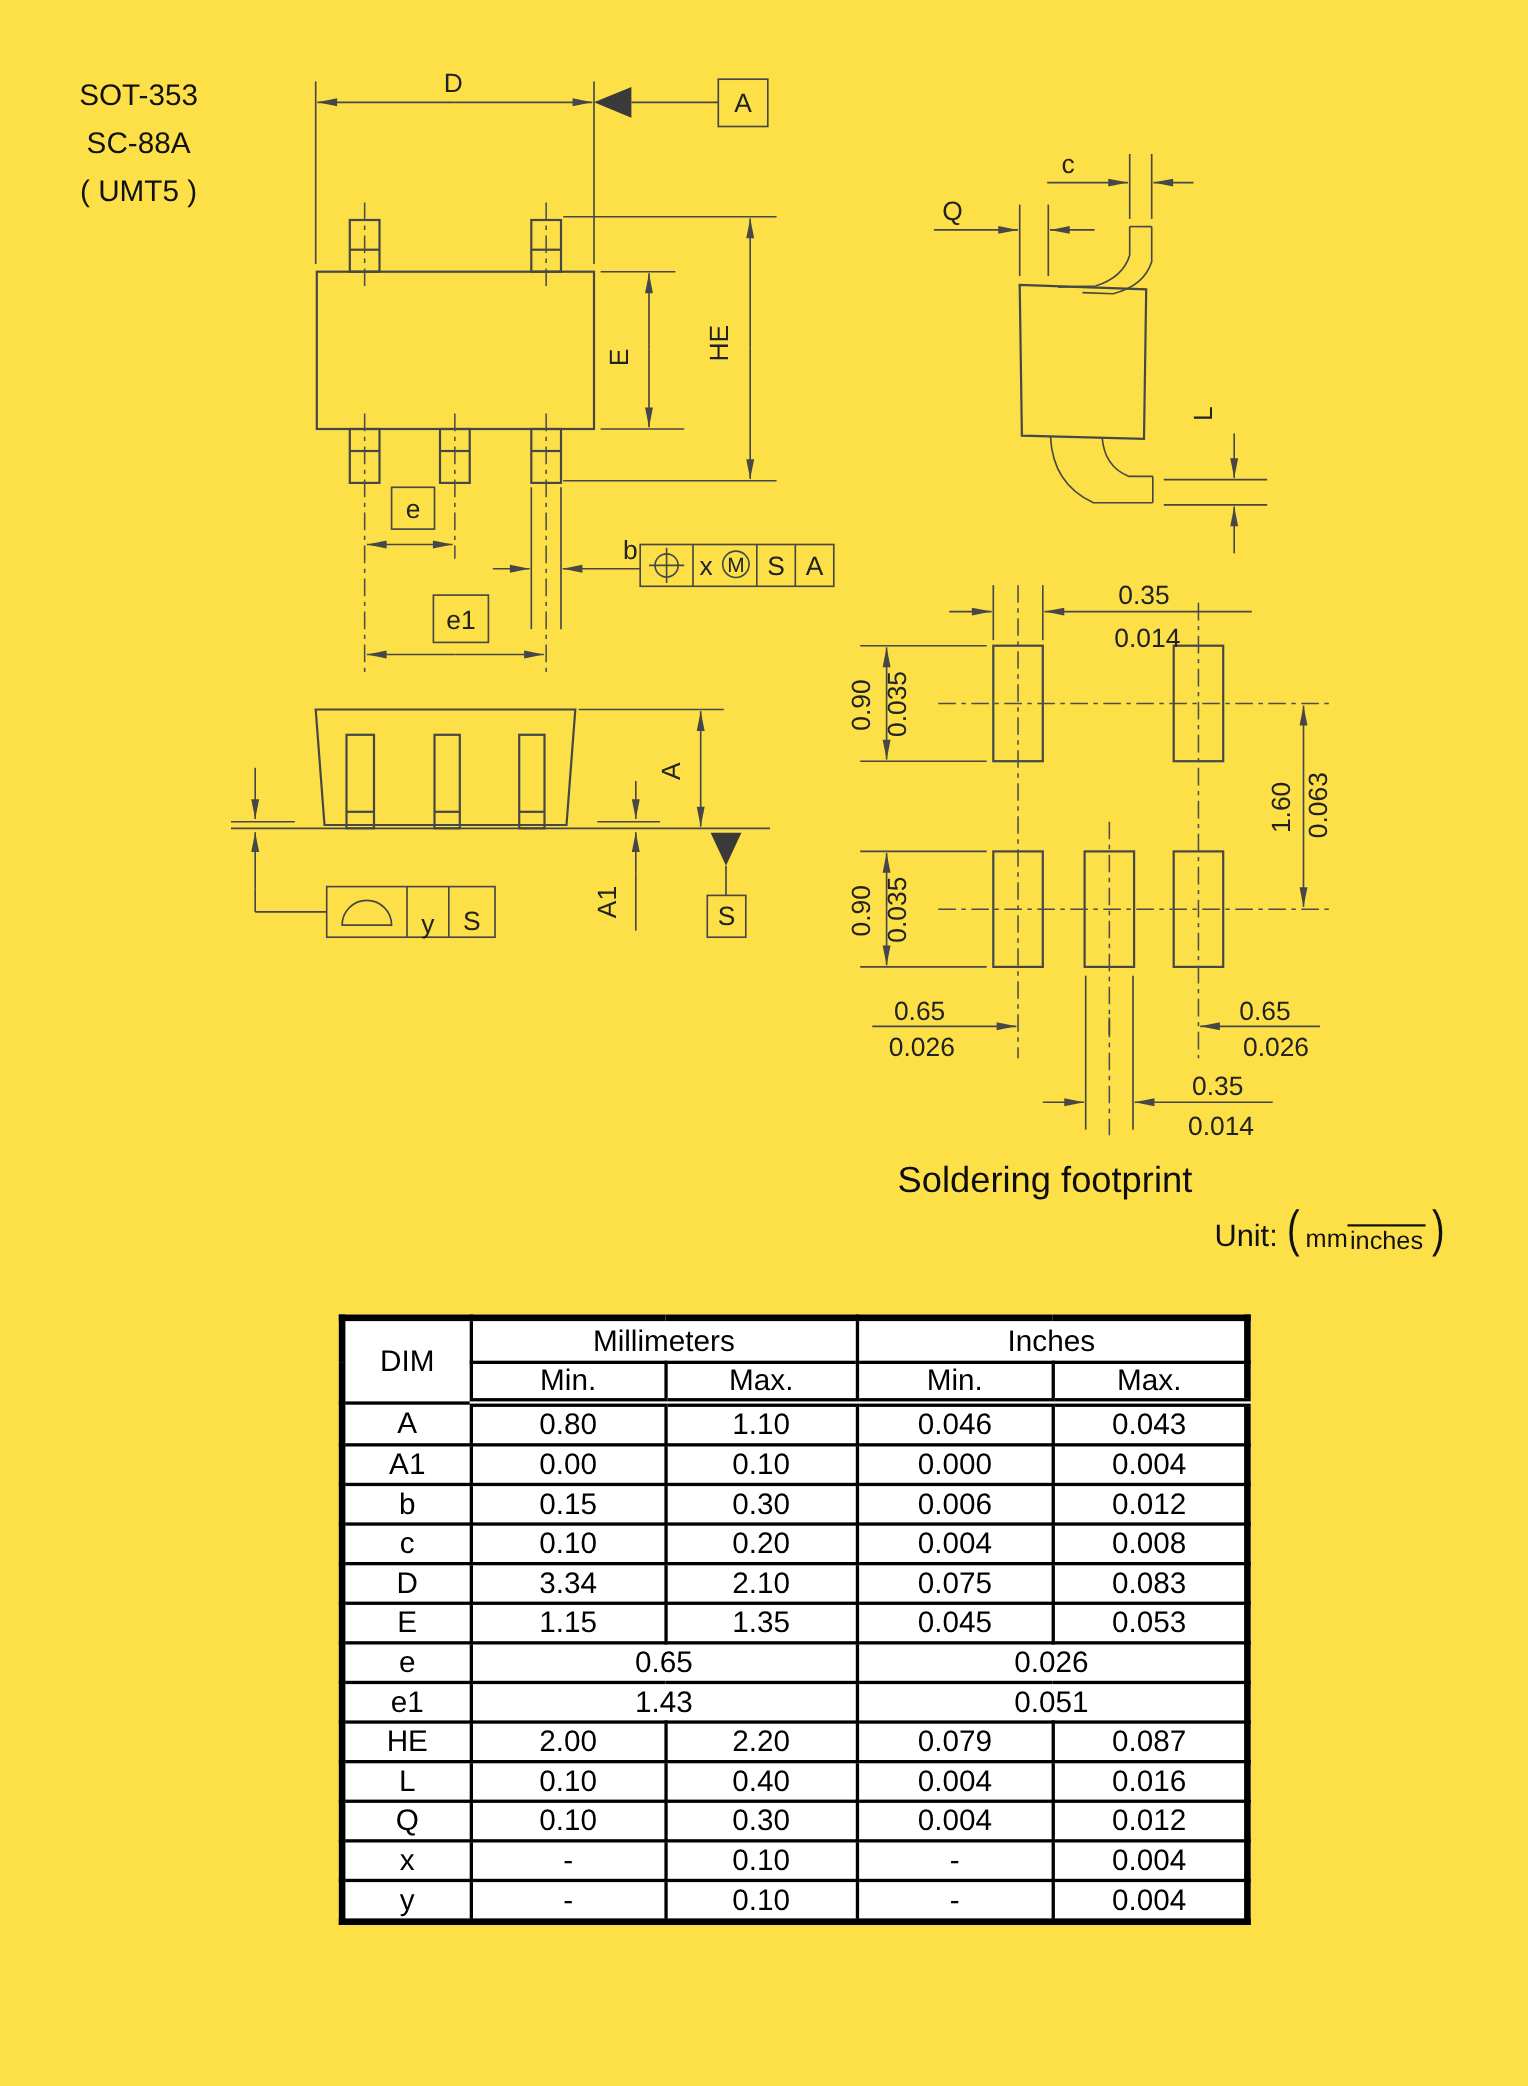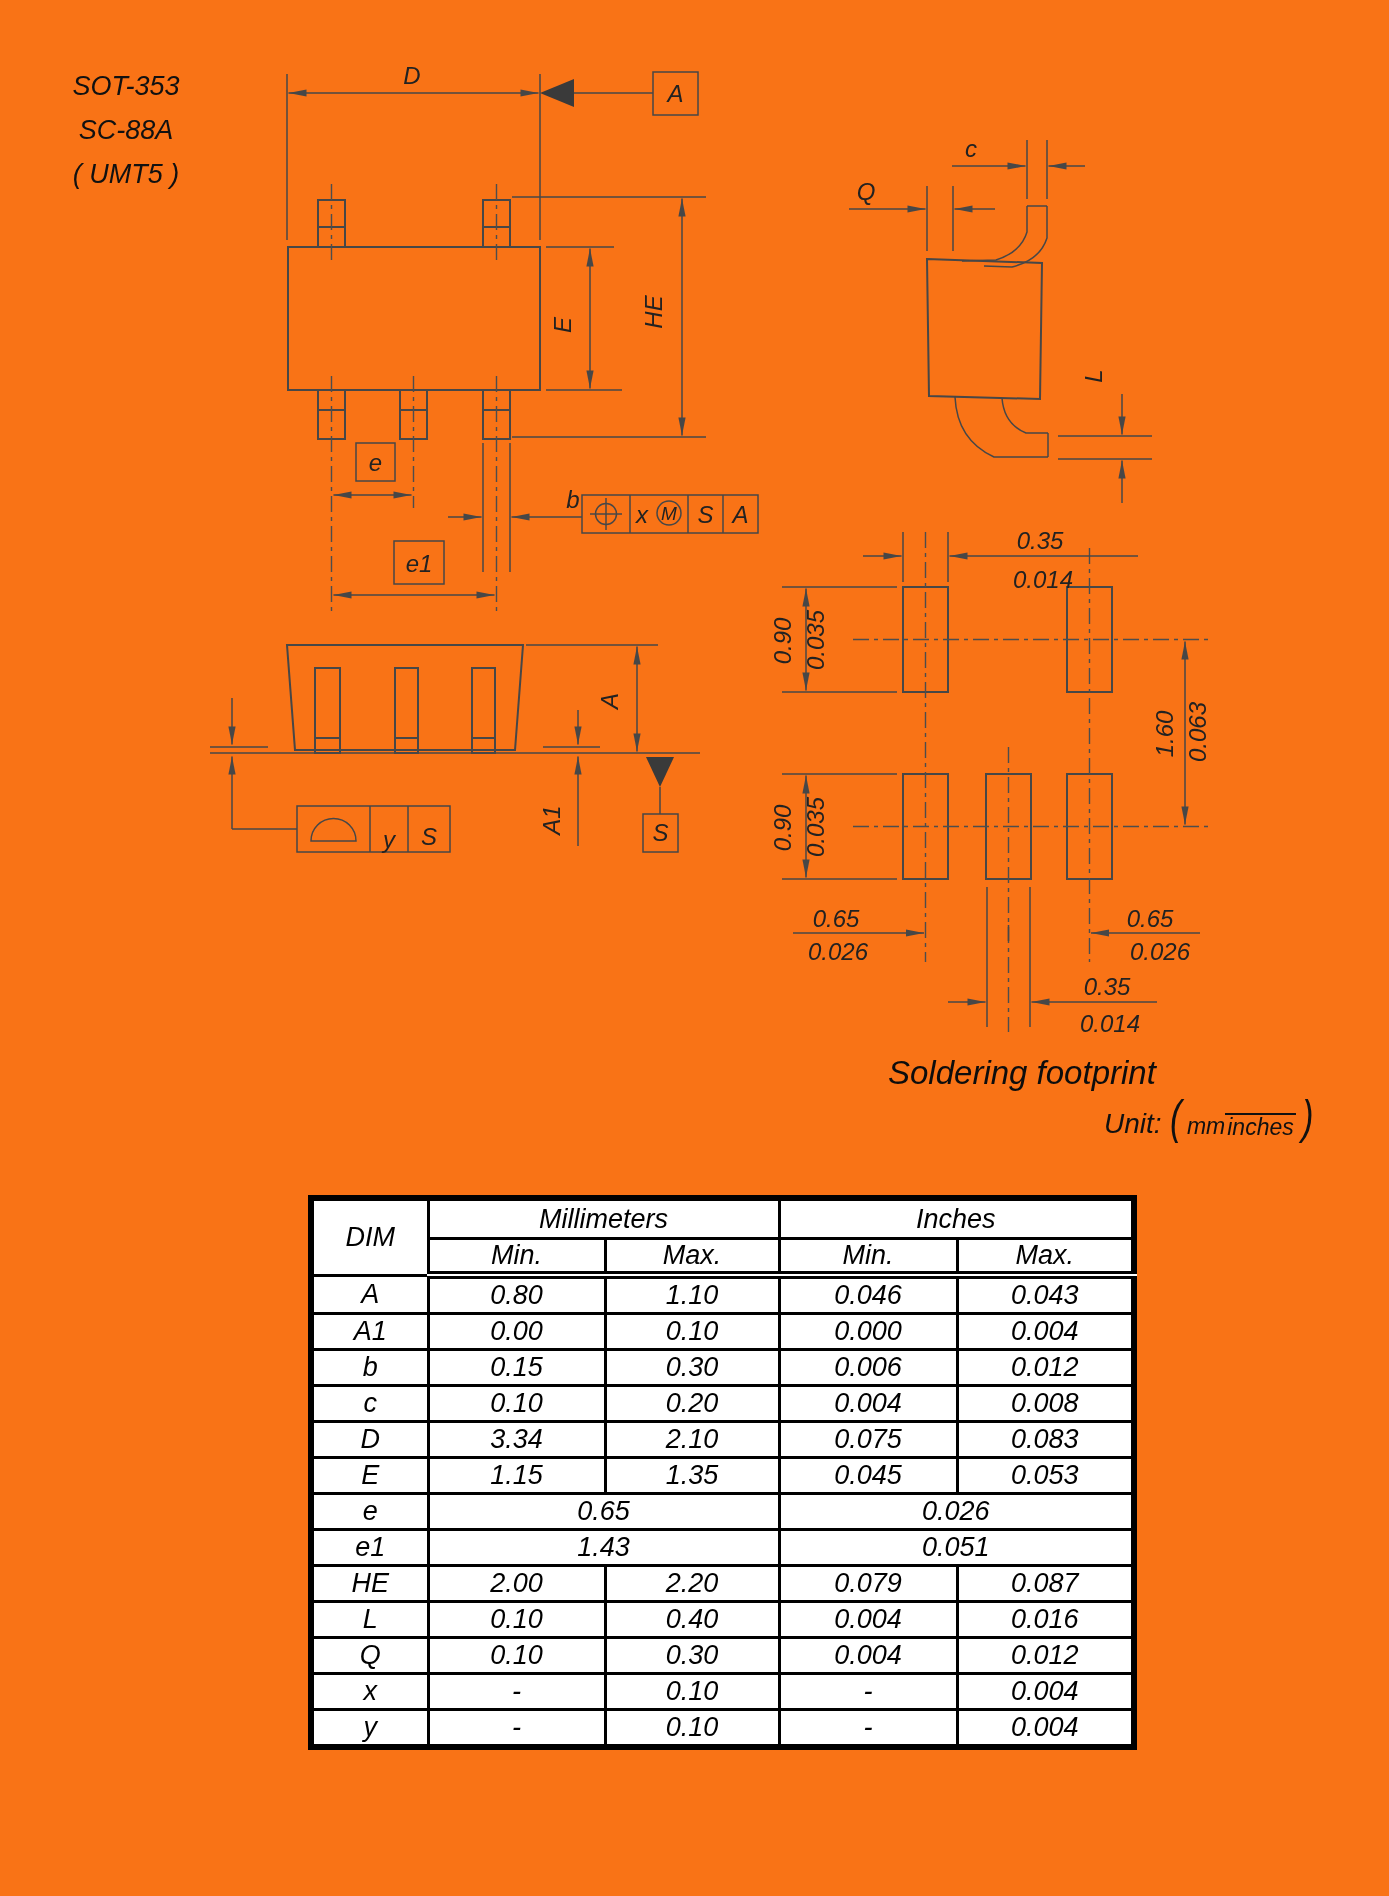--- a/index.html
+++ b/index.html
@@ -1,29 +1,29 @@
 <!DOCTYPE html>
 <html><head>
 <meta charset="utf-8">
 <style>
   html,body{margin:0;padding:0;background:#fff;}
-  .page{position:relative;width:1389px;height:1896px;background:#f97316;overflow:hidden;
-        font-family:"Liberation Sans","DejaVu Sans",sans-serif;color:#1a1a1a;font-style:italic;}
+  .page{position:relative;width:1389px;height:1896px;background:#fde047;overflow:hidden;
+        font-family:"Liberation Sans","DejaVu Sans",sans-serif;color:#1a1a1a;}
   .abs{position:absolute;}
   
   .ol{stroke:#474747;stroke-width:2;fill:none;}
   .thin{stroke:#474747;stroke-width:1.5;fill:none;}
   .dim{stroke:#474747;stroke-width:1.5;fill:none;}
   .cl{stroke:#4d4d4d;stroke-width:1.4;fill:none;stroke-dasharray:16 5 4 5;}
   text.dlab{font-family:"Liberation Sans","DejaVu Sans",sans-serif;font-size:24px;fill:#222;}
   text.dsm{font-family:"Liberation Sans","DejaVu Sans",sans-serif;font-size:19px;fill:#222;}
   
   .pkg{left:58px;top:64px;width:136px;text-align:center;font-size:27px;line-height:44px;color:#111;}
   
-  .fp-title{left:888px;top:1054px;font-size:33px;color:#0d0d0d;}
+  .fp-title{left:816px;top:1054px;font-size:33px;color:#0d0d0d;}
   .unitrow{left:1104px;top:1094px;display:flex;align-items:flex-end;color:#111;}
   .unitrow .ulab{font-size:28px;margin-right:6px;}
   .unitrow .paren{font-size:46px;font-weight:300;line-height:46px;transform:scaleX(.75);}
   .frac{display:inline-flex;align-items:center;font-size:23px;line-height:25px;padding:0 4px;}
   .frac .den{border-top:2px solid #111;padding:0 2px;}
   
   .dimtable{left:290px;top:1195px;}
   table{border-collapse:collapse;table-layout:fixed;width:823px;background:#fff;margin-left:18px;}
   table,td,th{border:3px solid #000;}
   table{border-width:6px;}

